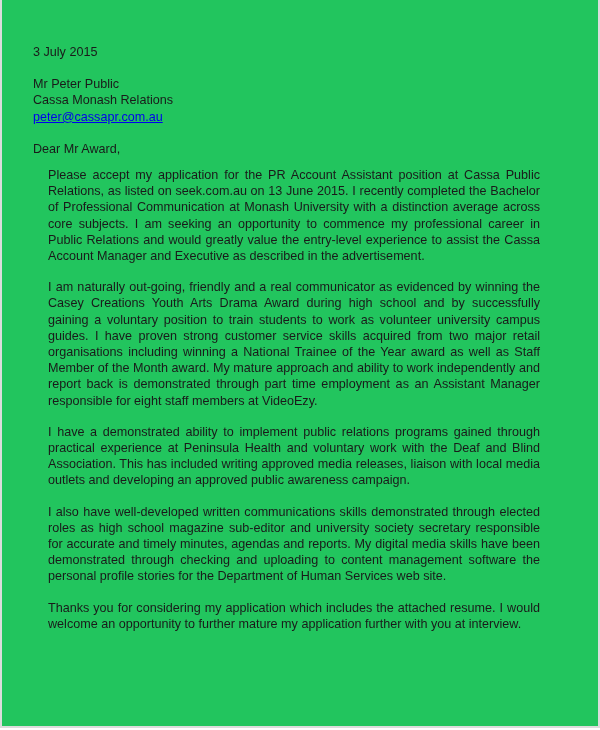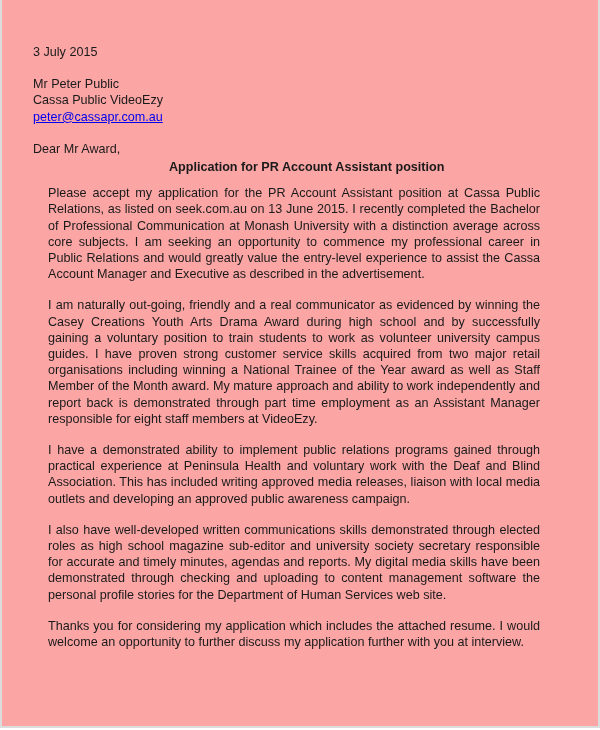--- a/index.html
+++ b/index.html
@@ -1,20 +1,20 @@
 <!DOCTYPE html>
 <html><head>
 <meta charset="utf-8">
 <style>
   html, body { margin: 0; padding: 0; background: #ffffff; }
   body { width: 600px; height: 730px; overflow: hidden; position: relative; }
   .page {
     position: absolute; left: 0; top: 0; width: 596px; height: 726px;
     border-left: 2px solid #dcdcdc; border-right: 2px solid #dcdcdc; border-bottom: 2px solid #dcdcdc;
-    background: #fca5a5;
+    background: #22c55e;
   }
   .content {
     position: absolute; left: 31px; top: 44px; width: 522px;
     font-family: "Liberation Sans", sans-serif; font-size: 12.6px; line-height: 16.2px; color: #1a1a1a;
   }
   .date { margin: 0 0 16px 0; }
   .addr div { margin: 0; }
   .email { color: #0000ee; text-decoration: underline; }
   .salutation { margin-top: 16px; }
   .subject { font-weight: bold; margin: 2px 0 0 136px; }
@@ -24,24 +24,23 @@
   .closing { margin-top: 9px; }
 </style>
 </head>
 <body>
 
 <div class="page">
   <div class="content">
     <div class="date">3 July 2015</div>
     <div class="addr">
       <div>Mr Peter Public</div>
-      <div>Cassa Public VideoEzy</div>
+      <div>Cassa Monash Relations</div>
       <div><a class="email">peter@cassapr.com.au</a></div>
     </div>
     <div class="salutation">Dear Mr Award,</div>
-    <div class="subject">Application for PR Account Assistant position</div>
     <p class="first">Please accept my application for the PR Account Assistant position at Cassa Public Relations, as listed on seek.com.au on 13 June 2015. I recently completed the Bachelor of Professional Communication at Monash University with a distinction average across core subjects. I am seeking an opportunity to commence my professional career in Public Relations and would greatly value the entry-level experience to assist the Cassa Account Manager and Executive as described in the advertisement.</p>
     <p>I am naturally out-going, friendly and a real communicator as evidenced by winning the Casey Creations Youth Arts Drama Award during high school and by successfully gaining a voluntary position to train students to work as volunteer university campus guides. I have proven strong customer service skills acquired from two major retail organisations including winning a National Trainee of the Year award as well as Staff Member of the Month award. My mature approach and ability to work independently and report back is demonstrated through part time employment as an Assistant Manager responsible for eight staff members at VideoEzy.</p>
     <p>I have a demonstrated ability to implement public relations programs gained through practical experience at Peninsula Health and voluntary work with the Deaf and Blind Association. This has included writing approved media releases, liaison with local media outlets and developing an approved public awareness campaign.</p>
     <p>I also have well-developed written communications skills demonstrated through elected roles as high school magazine sub-editor and university society secretary responsible for accurate and timely minutes, agendas and reports. My digital media skills have been demonstrated through checking and uploading to content management software the personal profile stories for the Department of Human Services web site.</p>
-    <p>Thanks you for considering my application which includes the attached resume. I would welcome an opportunity to further discuss my application further with you at interview.</p>
+    <p>Thanks you for considering my application which includes the attached resume. I would welcome an opportunity to further mature my application further with you at interview.</p>
   </div>
 </div>
 
 </body></html>

